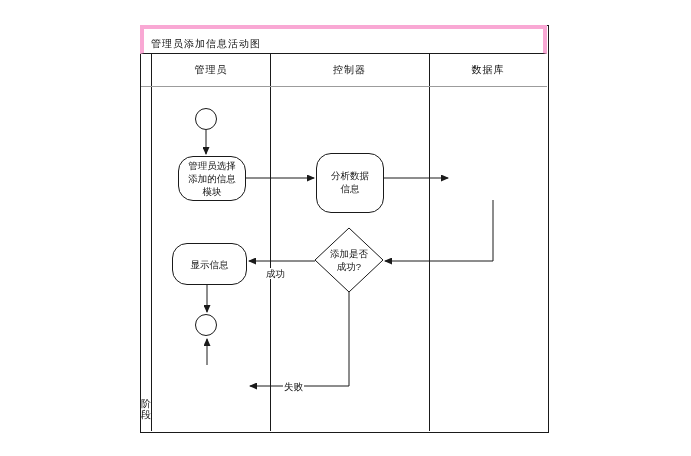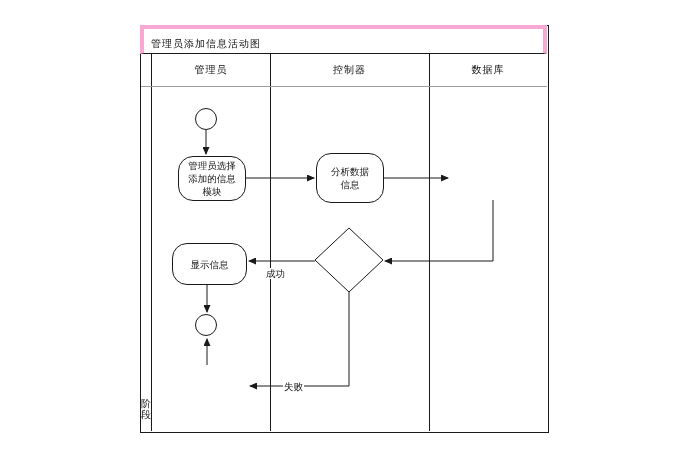--- a/index.html
+++ b/index.html
@@ -69,26 +69,30 @@
   </svg>
 
   <div class="abs node circle" style="left:195px;top:108px;width:22px;height:22px;"></div>
 
   <div class="abs node action" style="left:178px;top:156px;width:68px;height:45px;">
     <span class="node-text">管理员选择
 添加的信息
 模块</span>
   </div>
 
-  <div class="abs node action" style="left:316px;top:153px;width:68px;height:50px;">
+  <div class="abs node action" style="left:316px;top:153px;width:68px;height:60px;font-family:Liberation Serif, serif;">
     <span class="node-text">分析数据
 信息</span>
   </div>
 
 
+  <div class="abs" style="left:317px;top:247px;width:64px;display:flex;justify-content:center;">
+    <span class="node-text">添加是否
+成功?</span>
+  </div>
 
   <div class="abs node action" style="left:172px;top:243px;width:75px;height:42px;">
     <span class="node-text">显示信息</span>
   </div>
 
   <div class="abs node circle" style="left:195px;top:314px;width:22px;height:22px;"></div>
 
 
   <div class="abs edge-label" style="left:265px;top:268px;">成功</div>
   <div class="abs edge-label" style="left:283px;top:381px;">失败</div>

